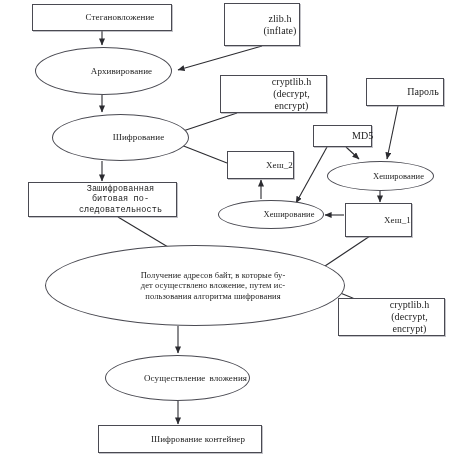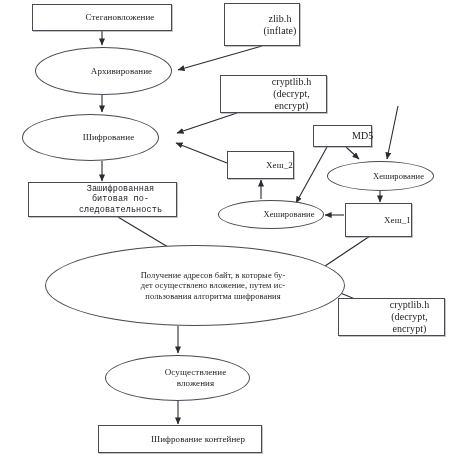--- a/index.html
+++ b/index.html
@@ -87,39 +87,42 @@
   </svg>
 
   <div class="node node-box fs-9" style="left:32px; top:4px; width:140px; height:27px;">
     <span class="node-label">Стегановложение</span>
   </div>
 
   <div class="node node-ellipse fs-9" style="left:35px; top:47px; width:137px; height:48px;">
     <span class="node-label">Архивирование</span>
   </div>
 
-  <div class="node node-ellipse fs-9" style="left:22px; top:114px; width:137px; height:47px;text-align:center;">
+  <div class="node node-ellipse fs-9" style="left:52px; top:114px; width:137px; height:47px;text-align:center;">
     <span class="node-label">Шифрование</span>
   </div>
 
   <div class="node node-box fs-85" style="left:28px; top:182px; width:149px; height:35px; flex-direction:column;font-family:Liberation Mono, monospace;">
     <span class="node-label">Зашифрованная битовая по-</span>
     <span class="node-label">следовательность</span>
   </div>
 
   <div class="node node-box fs-10" style="left:224px; top:3px; width:76px; height:43px; flex-direction:column;">
     <span class="node-label">zlib.h</span>
     <span class="node-label">(inflate)</span>
   </div>
 
   <div class="node node-box fs-10" style="left:220px; top:75px; width:107px; height:38px; flex-direction:column;">
     <span class="node-label">cryptlib.h</span>
     <span class="node-label">(decrypt, encrypt)</span>
   </div>
 
+  <div class="node node-box fs-10" style="left:366px; top:78px; width:78px; height:28px;">
+    <span class="node-label">Пароль</span>
+  </div>
 
   <div class="node node-box fs-10" style="left:313px; top:125px; width:59px; height:22px;">
     <span class="node-label">MD5</span>
   </div>
 
   <div class="node node-box fs-9" style="left:227px; top:151px; width:67px; height:28px;">
     <span class="node-label">Хеш_2</span>
   </div>
 
   <div class="node node-ellipse fs-85" style="left:327px; top:161px; width:107px; height:30px;">
@@ -138,21 +141,21 @@
     <span class="node-label">Получение адресов байт, в которые бу-</span>
     <span class="node-label">дет осуществлено вложение, путем ис-</span>
     <span class="node-label">пользования алгоритма шифрования</span>
   </div>
 
   <div class="node node-box fs-10" style="left:338px; top:298px; width:107px; height:38px; flex-direction:column;">
     <span class="node-label">cryptlib.h</span>
     <span class="node-label">(decrypt, encrypt)</span>
   </div>
 
-  <div class="node node-ellipse fs-9" style="left:105px; top:355px; width:145px; height:46px; flex-direction:column;">
+  <div class="node node-ellipse fs-9" style="left:105px; top:355px; width:145px; height:46px; ">
     <span class="node-label">Осуществление</span>
     <span class="node-label">вложения</span>
   </div>
 
   <div class="node node-box fs-9" style="left:98px; top:425px; width:164px; height:28px;">
     <span class="node-label">Шифрование контейнер</span>
   </div>
 
 </div>
 

